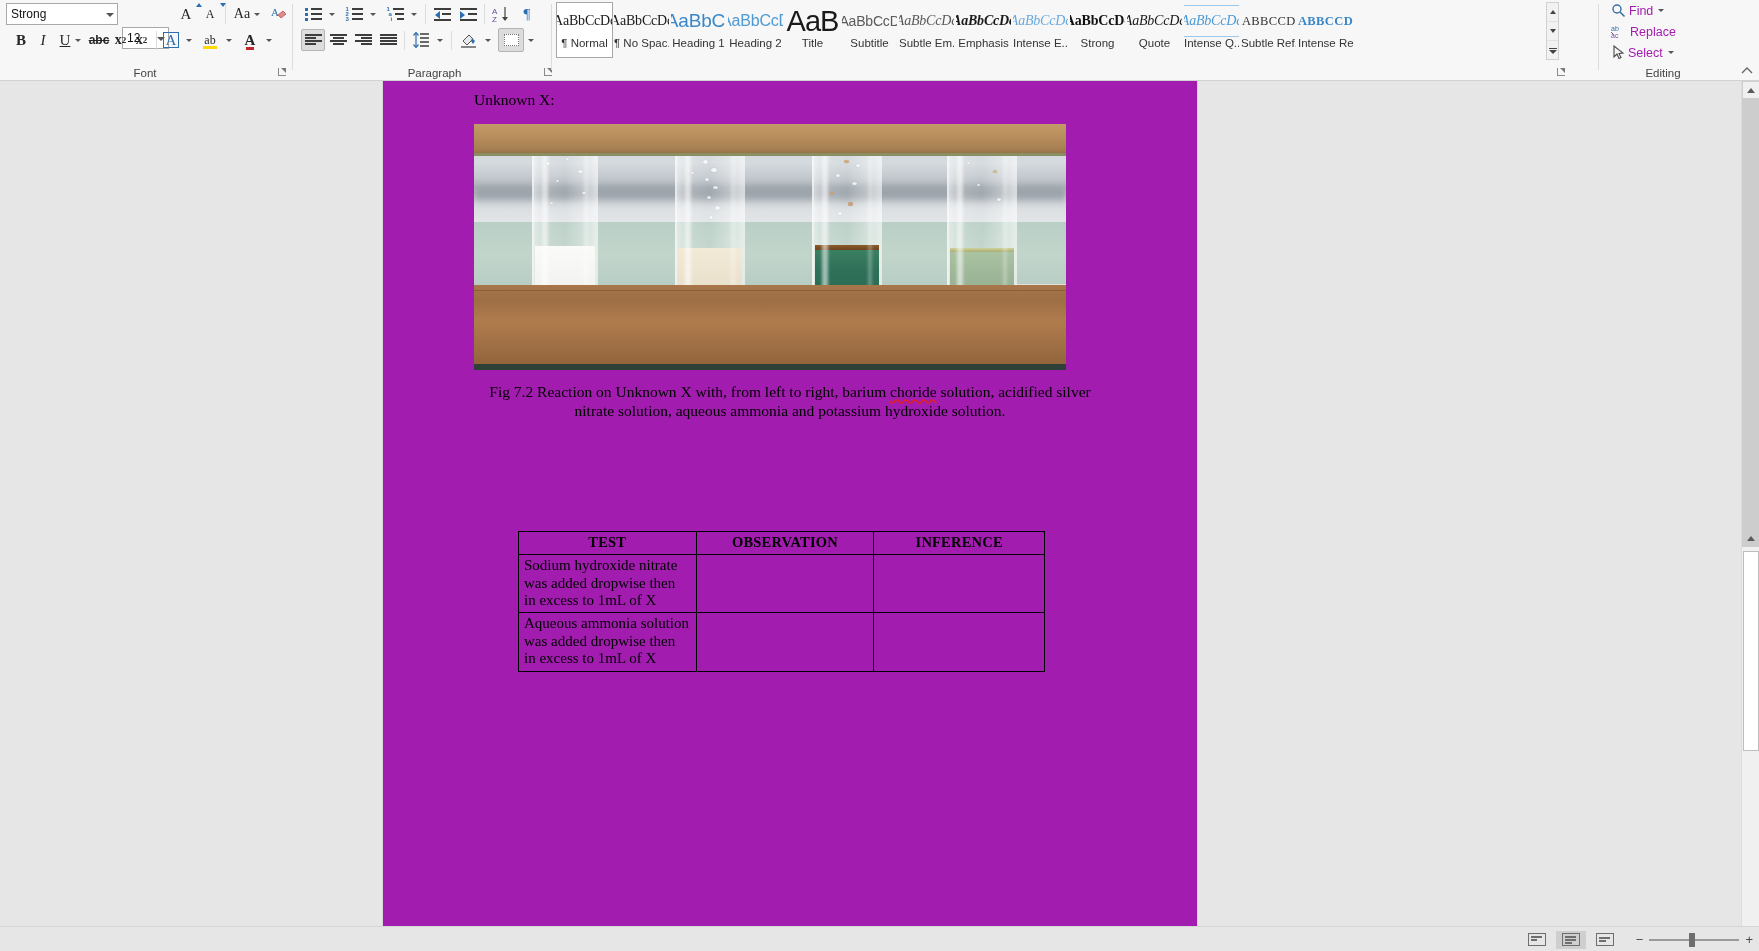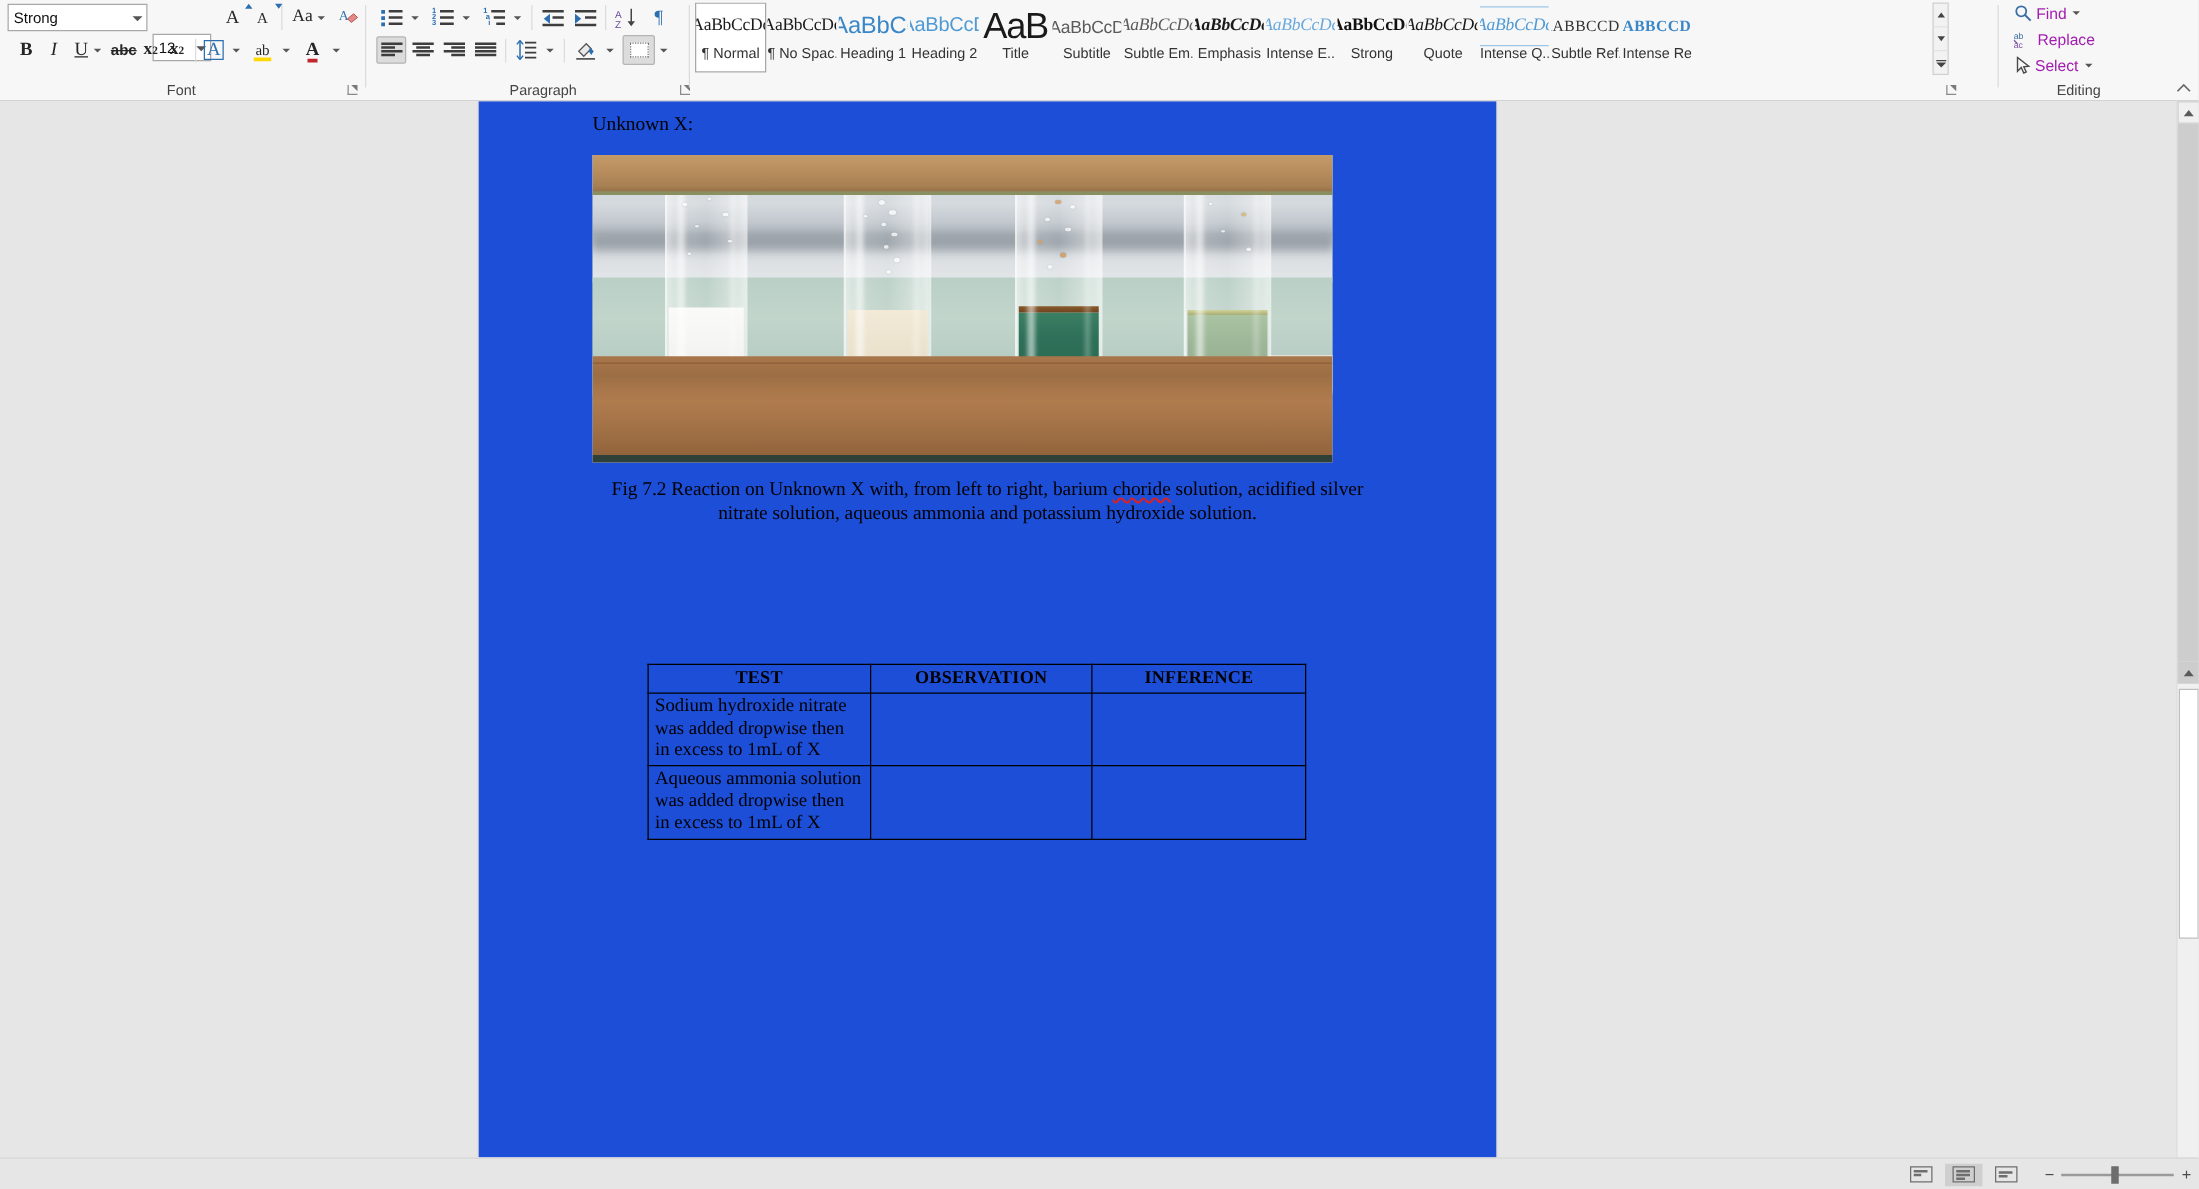--- a/index.html
+++ b/index.html
@@ -178,21 +178,21 @@
 
   
   .doc-area {
     position: absolute; left: 0; top: 81px;
     width: 1741px; height: 845px;
     background: #e6e6e6; overflow: hidden;
   }
   .page {
     position: absolute; left: 383px; top: 0;
     width: 814px; height: 861px;
-    background: #1d4ed8;
+    background: #a21caf;
     box-shadow: 0 0 0 1px #d7d7d7;
   }
   .doc-body {
     position: absolute; left: 91px; top: 9px;
     width: 632px;
     font-family: "Liberation Serif", serif;
     color: #000;
   }
   .p-unknown { font-size: 15.5px; line-height: 1.25; }
 

